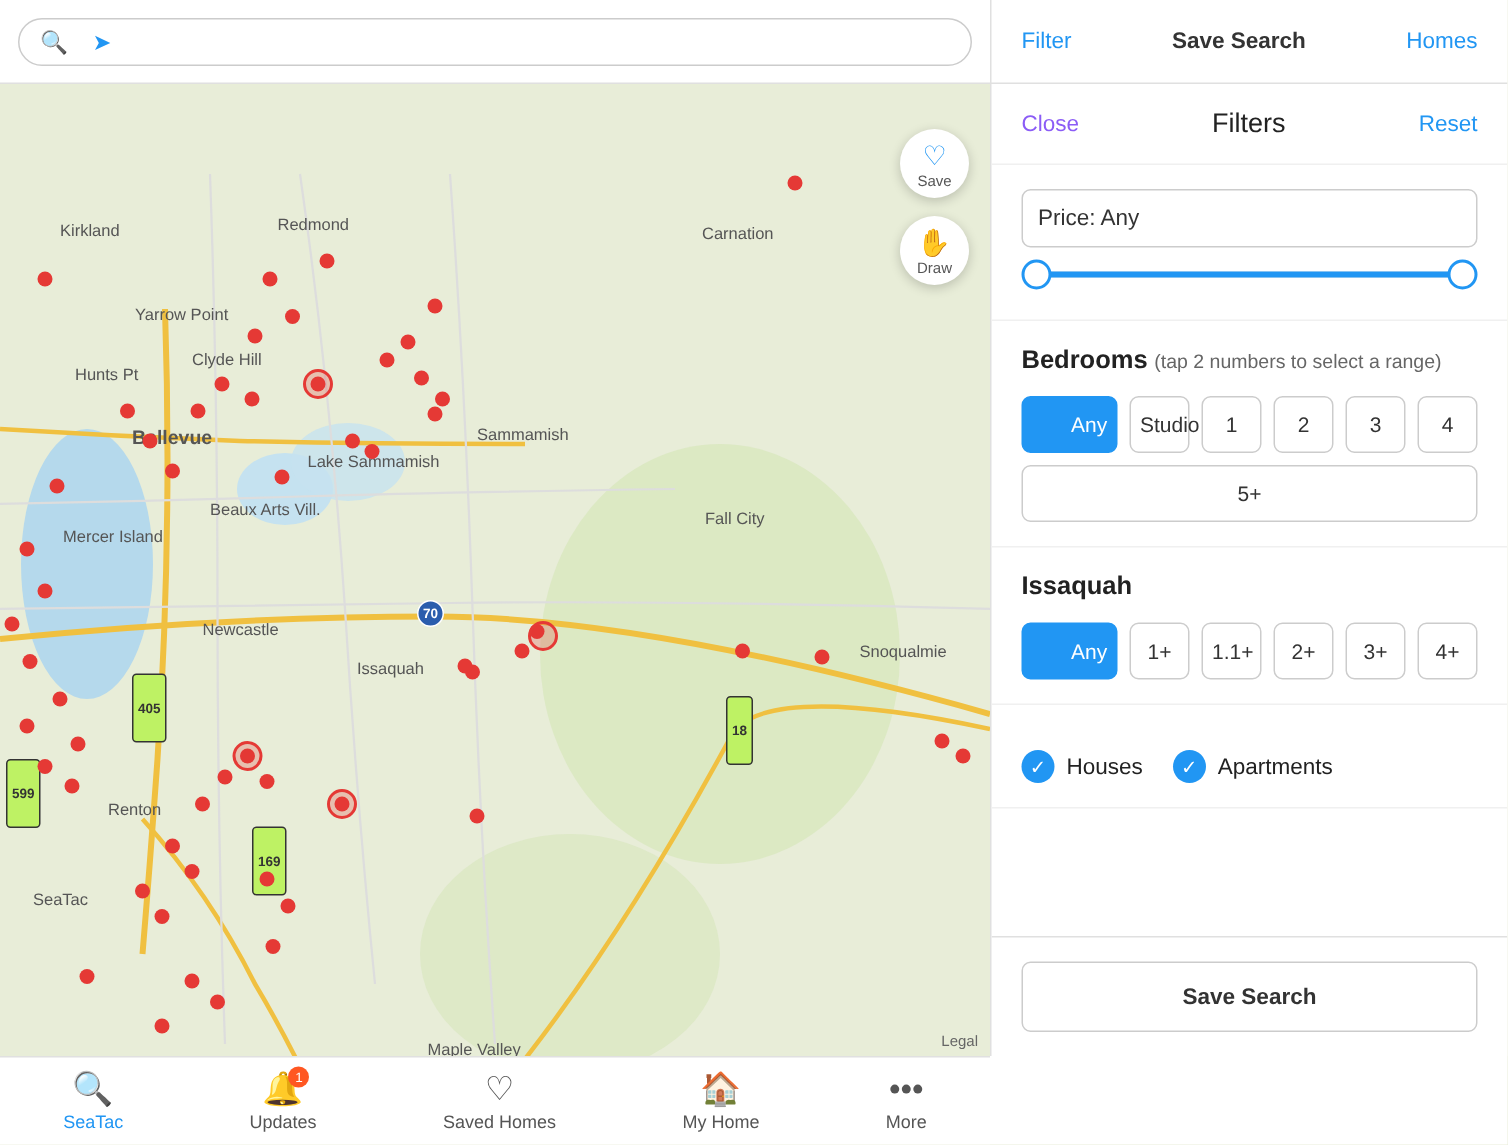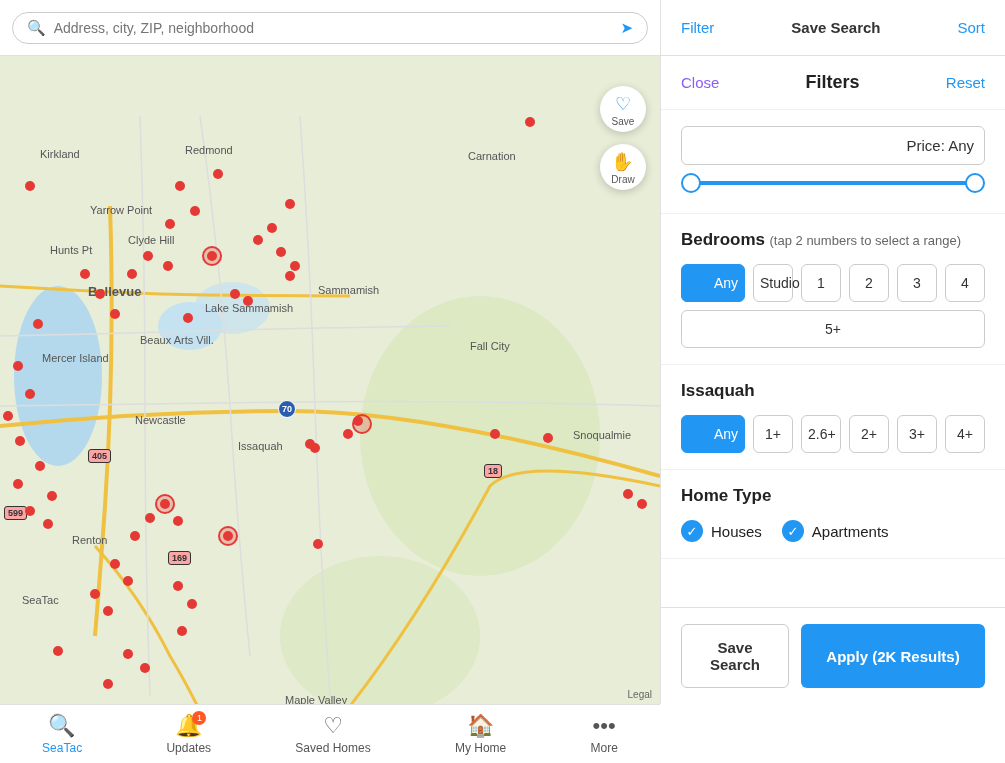--- a/index.html
+++ b/index.html
@@ -92,30 +92,30 @@
       background: #fff; border-left: 1px solid #e0e0e0;
       display: flex; flex-direction: column; overflow-y: auto;
     }
 
     
     .filter-header {
       display: flex; align-items: center; justify-content: space-between;
       padding: 16px 20px; border-bottom: 1px solid #f0f0f0;
     }
     .filter-header .close-link { color: #8b5cf6; font-size: 15px; cursor: pointer; }
-    .filter-header .title { font-size: 18px; font-weight: 700; color: #222; }
+    .filter-header .title { font-size: 18px; font-weight: 400; color: #222; }
     .filter-header .reset-link { color: #2196F3; font-size: 15px; cursor: pointer; }
 
     
     .filter-section { padding: 16px 20px; border-bottom: 1px solid #f0f0f0; }
 
     .price-btn {
       width: 100%; padding: 10px; border: 1px solid #ccc; border-radius: 6px;
       background: #fff; font-size: 15px; color: #333; cursor: pointer;
-      text-align: right;
+      text-align: left;
     }
 
     .price-slider-wrap { margin-top: 16px; padding: 0 4px; }
     .slider-track {
       position: relative; height: 4px; background: #e0e0e0; border-radius: 2px; margin: 12px 0;
     }
     .slider-fill {
       position: absolute; left: 0; right: 0; top: 0; height: 4px;
       background: #2196F3; border-radius: 2px;
     }
@@ -182,45 +182,44 @@
     }
 
     
     .map-legal {
       position: absolute; bottom: 4px; right: 8px;
       font-size: 10px; color: #666;
     }
 
     
     .hw-badge {
-      position: absolute; background: #fca5a5; border: 1.5px solid #333;
-      border-radius: 3px; font-size: 9px; font-weight: bold; padding: 1px 3px;
+      position: absolute; background: #bef264; border: 1.5px solid #333;
+      border-radius: 3px; font-size: 9px; font-weight: bold; padding: 17px 3px;
       color: #333; pointer-events: none;
     }
     .hw-badge.interstate {
       background: #2a5dad; color: #fff; border-color: #fff; border-radius: 50%;
       width: 18px; height: 18px; display: flex; align-items: center; justify-content: center;
       padding: 0;
     }
   </style>
 </head>
 <body>
 
 <div id="topbar">
   <div class="search-bar">
     <span class="search-icon-sm">🔍</span>
-    <input type="text" placeholder="Address, city, ZIP, neighborhood" style="">
     <span class="location-icon">➤</span>
   </div>
 </div>
 
 <div id="topbar-right">
   <span class="top-link">Filter</span>
   <span class="top-link bold">Save Search</span>
-  <span class="top-link">Sort</span>
+  <span class="top-link">Homes</span>
 </div>
 
 <div id="map-area">
   <svg id="map-svg-overlay" viewBox="0 0 660 648">
 
     <ellipse cx="58" cy="310" rx="38" ry="80" fill="#a8d5e8" opacity="0.7"></ellipse>
     <ellipse cx="185" cy="270" rx="28" ry="20" fill="#a8d5e8" opacity="0.7"></ellipse>
     <ellipse cx="228" cy="253" rx="35" ry="22" fill="#a8d5e8" opacity="0.5"></ellipse>
 
     <rect width="660" height="648" fill="#e8edd8"></rect>
@@ -411,38 +410,36 @@
       <button class="option-btn">4</button>
       <button class="option-btn">5+</button>
     </div>
   </div>
 
   <div class="filter-section">
     <span class="section-title">Issaquah</span>
     <div class="option-row">
       <button class="option-btn active">Any</button>
       <button class="option-btn">1+</button>
-      <button class="option-btn">2.6+</button>
+      <button class="option-btn">1.1+</button>
       <button class="option-btn">2+</button>
       <button class="option-btn">3+</button>
       <button class="option-btn">4+</button>
     </div>
   </div>
 
   <div class="filter-section">
-    <div class="section-title">Home Type</div>
     <div class="home-type-row">
       <div class="home-type-item">
         <div class="check-circle">✓</div>
         <span>Houses</span>
       </div>
       <div class="home-type-item">
         <div class="check-circle">✓</div>
         <span>Apartments</span>
       </div>
     </div>
   </div>
 
   <div class="filter-actions">
     <button class="btn-save-search">Save Search</button>
-    <button class="btn-apply">Apply (2K Results)</button>
   </div>
 </div>
 
 </body></html>

